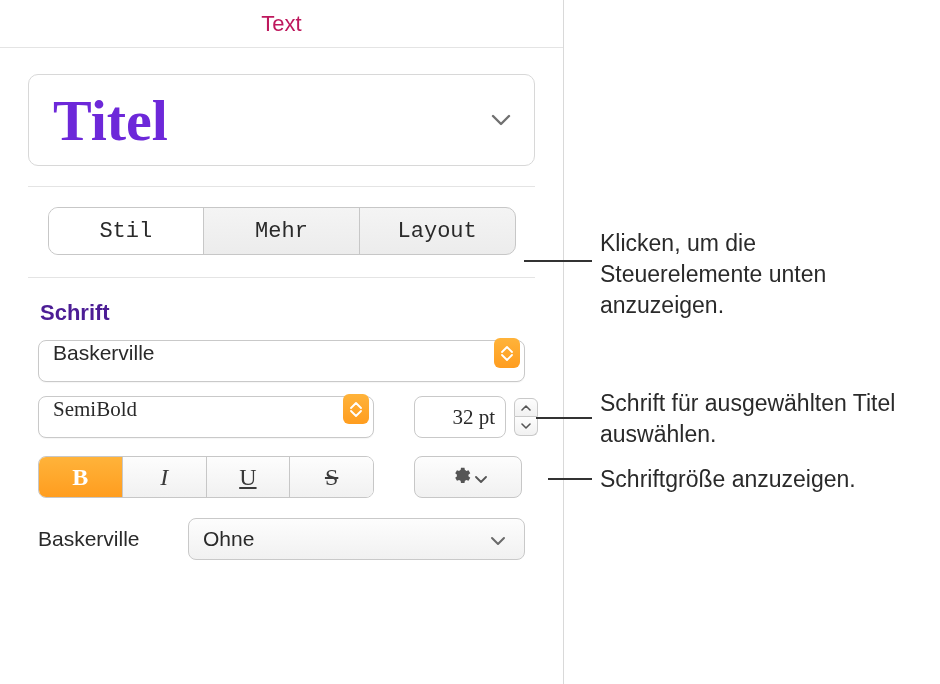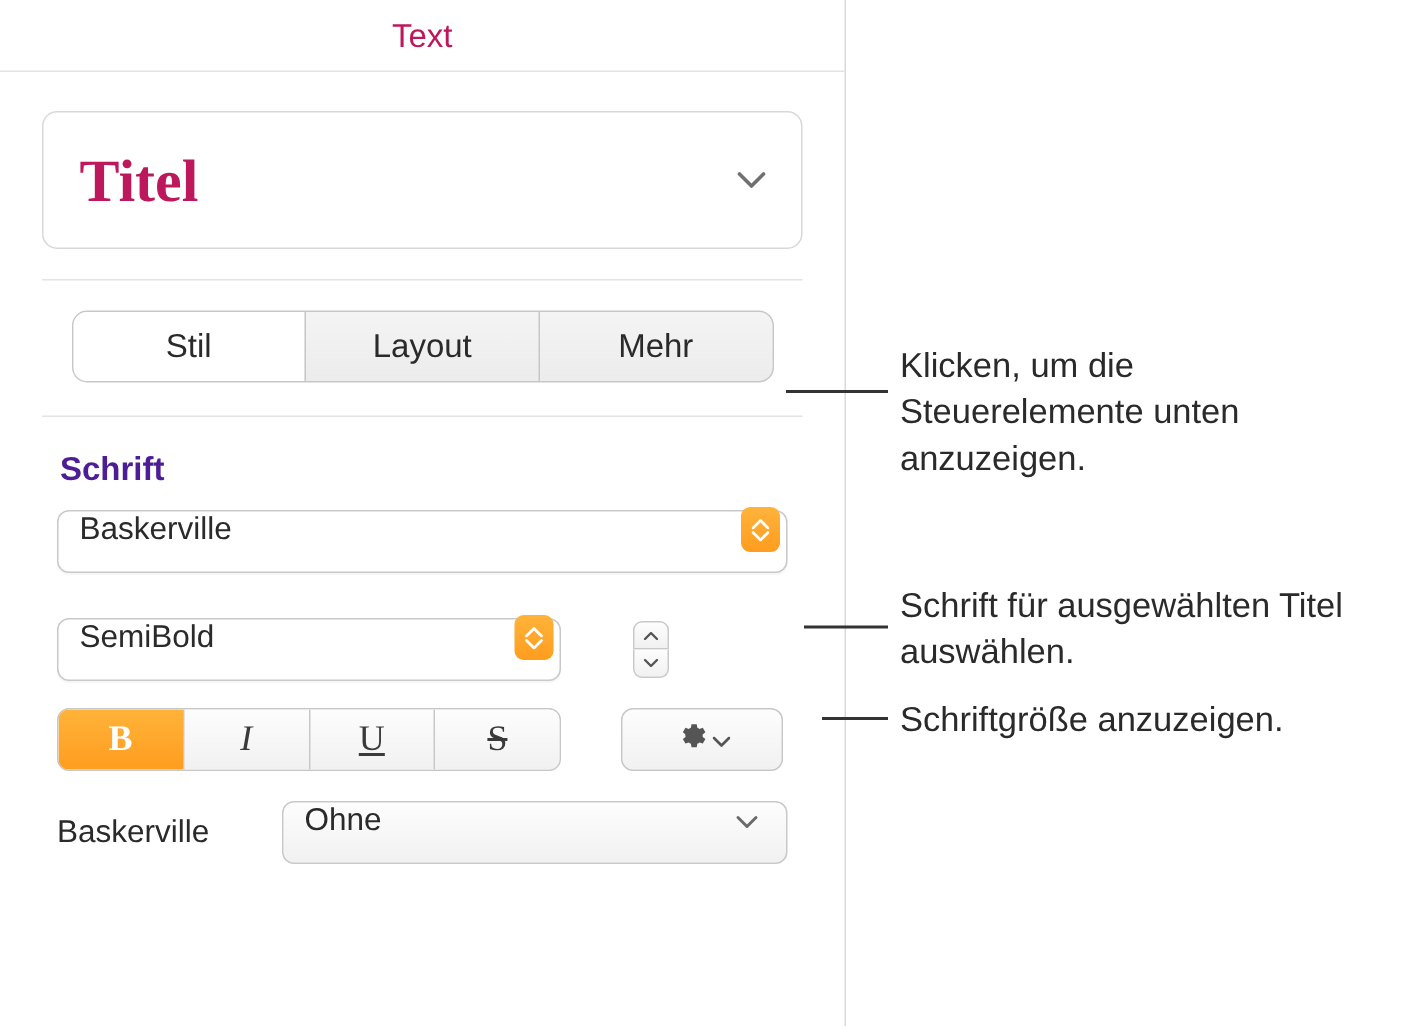--- a/index.html
+++ b/index.html
@@ -33,22 +33,22 @@
     border-radius: 10px;
     height: 92px;
     display: flex;
     align-items: center;
     justify-content: space-between;
     padding: 0 20px 0 24px;
   }
   .style-title {
     font-family: "Times New Roman", "Baskerville", serif;
     font-weight: 700;
-    font-size: 40px;
-    color: #be185d;
+    font-size: 58px;
+    color: #6d28d9;
   }
   .chev-btn {
     width: 26px;
     height: 26px;
     display: flex;
     align-items: center;
     justify-content: center;
     color: #6f6f6f;
   }
   .hr-thin {
@@ -67,20 +67,21 @@
     overflow: hidden;
   }
   .seg-item {
     flex: 1;
     display: flex;
     align-items: center;
     justify-content: center;
     font-size: 22px;
     color: #2a2a2a;
     border-left: 1px solid #c7c7c7;
+    font-family: Liberation Mono, monospace;
   }
   .seg-item:first-child { border-left: none; }
   .seg-item.active {
     background: #fff;
     font-weight: 500;
   }
   .hr-mid {
     border: none;
     border-top: 1.5px solid #e4e4e4;
     margin: 22px 28px 0 28px;
@@ -114,24 +115,25 @@
     background: linear-gradient(#ffb33a, #ff9d1f);
     display: flex;
     flex-direction: column;
     align-items: center;
     justify-content: center;
     gap: 1px;
     margin-left: auto;
   }
   .popup .arrow-box svg { display: block; }
   .row2 {
-    margin-top: 30px;
+    margin-top: 14px;
     display: flex;
     gap: 40px;
     align-items: center;
+    font-family: Liberation Serif, serif;
   }
   .weight-popup { flex: 0 0 336px; }
   .size-field {
     flex: 0 0 108px;
     display: flex;
     align-items: center;
   }
   .size-input {
     height: 42px;
     border: 1px solid #c9c9c9;
@@ -219,21 +221,21 @@
     flex: 0 0 auto;
     width: 136px;
   }
   .charstyle-popup {
     flex: 1;
     height: 42px;
     border: 1px solid #c9c9c9;
     border-radius: 8px;
     background: linear-gradient(#fdfdfd, #f1f1f1);
     display: flex;
-    align-items: flex-start;
+    align-items: center;
     padding: 0 18px 0 14px;
     font-size: 21px;
   }
   .charstyle-popup .chev {
     margin-left: auto;
     color: #6a6a6a;
   }
 
   
   .callout {
@@ -266,24 +268,24 @@
     </span>
   </div>
 
   <hr class="hr-thin">
 
   <div class="seg">
     <div class="seg-item active">
       <span>Stil</span>
     </div>
     <div class="seg-item">
+      <span>Mehr</span>
+    </div>
+    <div class="seg-item">
       <span>Layout</span>
-    </div>
-    <div class="seg-item">
-      <span>Mehr</span>
     </div>
   </div>
 
   <hr class="hr-mid">
 
   <div class="section-label">Schrift</div>
 
   <div class="controls">
 
     <div class="popup">
@@ -305,20 +307,23 @@
           <svg width="12" height="7">
               <path d="M1 6 L6 1 L11 6" stroke="#fff" stroke-width="1.8" fill="none" stroke-linecap="round" stroke-linejoin="round"></path>
             </svg>
           <svg width="12" height="7">
               <path d="M1 1 L6 6 L11 1" stroke="#fff" stroke-width="1.8" fill="none" stroke-linecap="round" stroke-linejoin="round"></path>
             </svg>
         </span>
       </div>
 
       <div class="size-field">
+        <div class="size-input">
+          <span>32 pt</span>
+        </div>
         <div class="stepper">
           <div class="step">
             <svg width="10" height="6">
                 <path d="M1 5 L5 1 L9 5" stroke="#555" stroke-width="1.6" fill="none" stroke-linecap="round" stroke-linejoin="round"></path>
               </svg>
           </div>
           <div class="step">
             <svg width="10" height="6">
                 <path d="M1 1 L5 5 L9 1" stroke="#555" stroke-width="1.6" fill="none" stroke-linecap="round" stroke-linejoin="round"></path>
               </svg>

